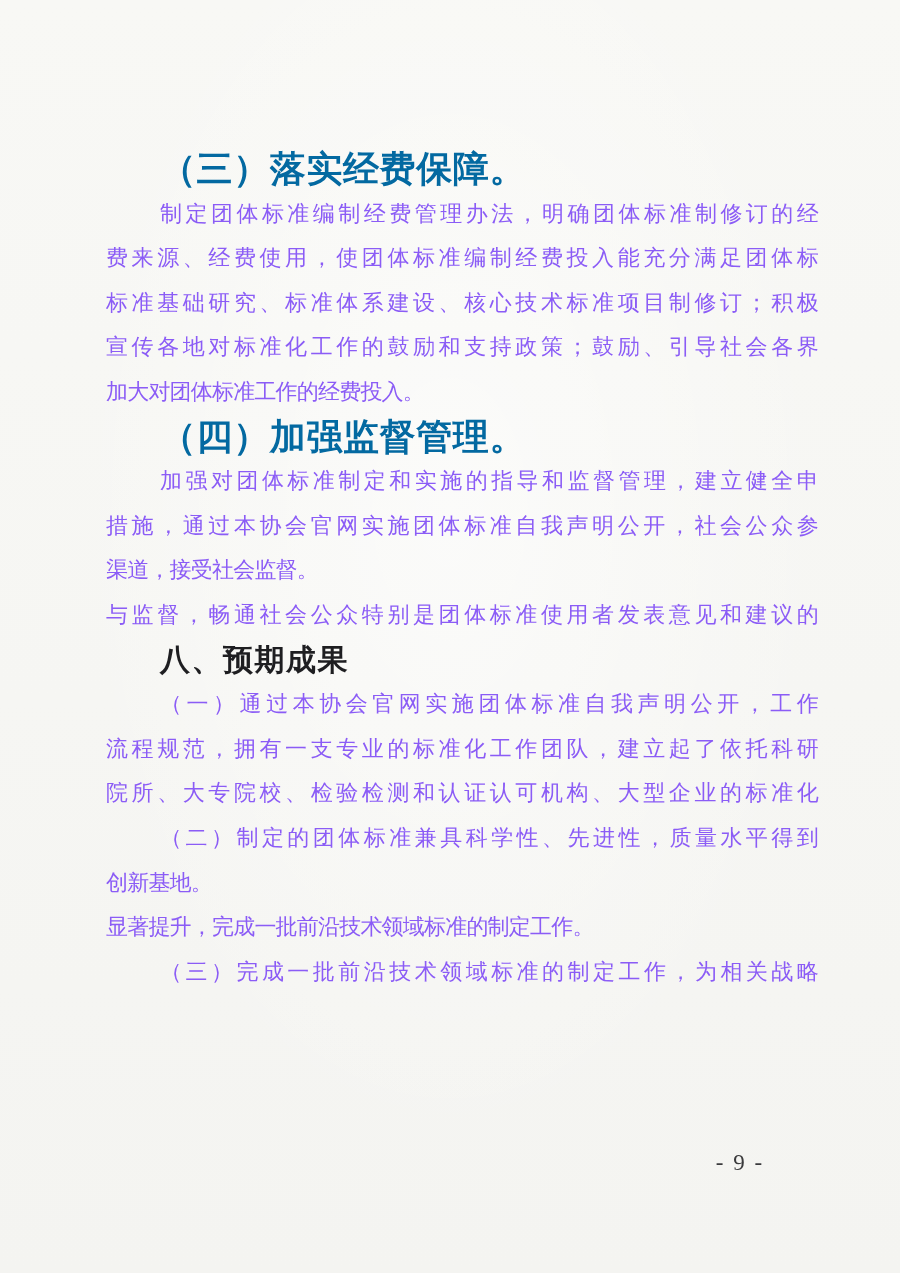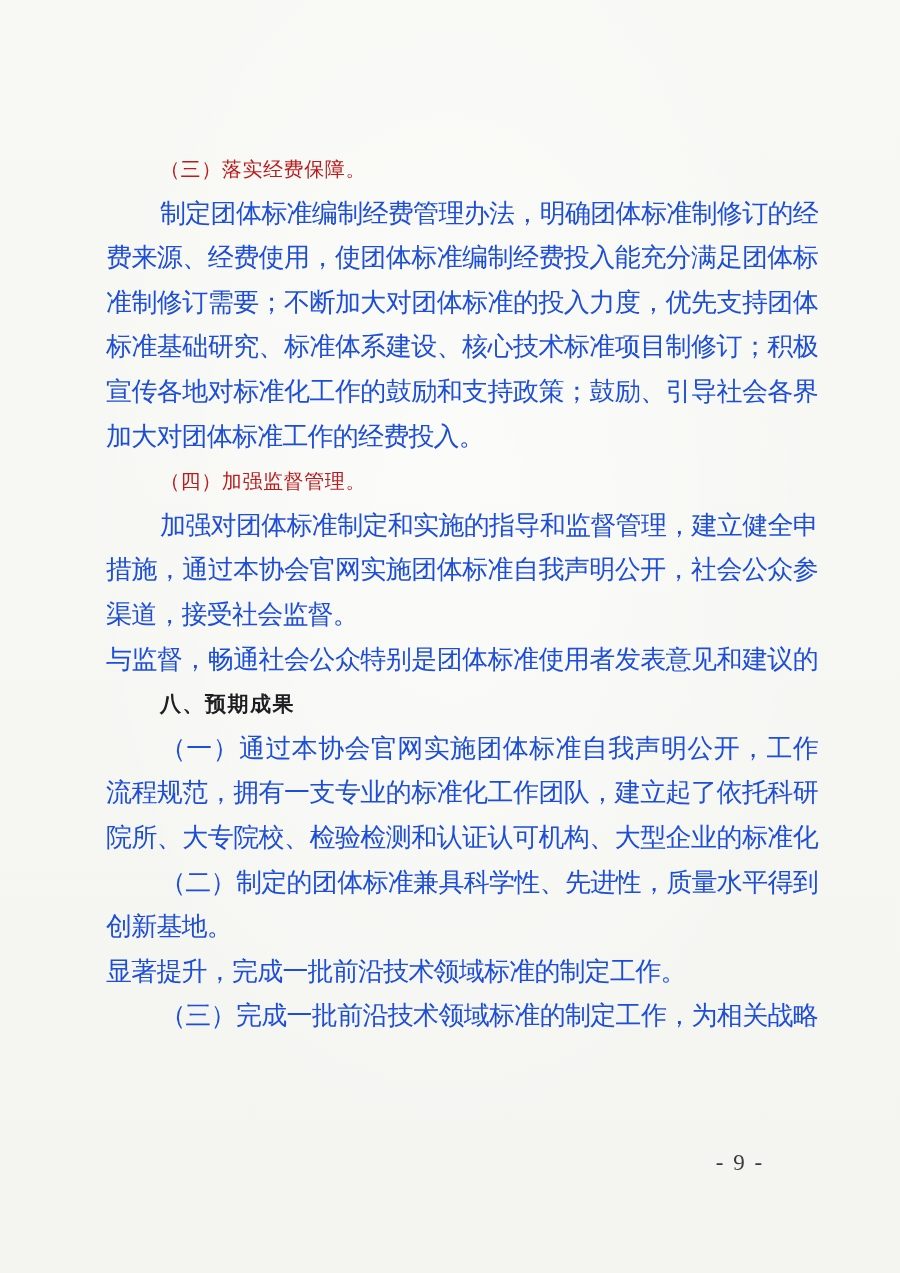--- a/index.html
+++ b/index.html
@@ -24,45 +24,45 @@
   }
   .text-column {
     position: absolute;
     left: 106px;
     top: 147px;
     width: 712px;
   }
   .line {
     height: 44.6px;
     line-height: 44.6px;
-    font-size: 26px;
+    font-size: 22px;
     letter-spacing: -0.8px;
-    color: #1d4ed8;
+    color: #8b5cf6;
     white-space: nowrap;
     text-rendering: optimizeLegibility;
   }
   .j {
     
     white-space: normal;
     text-align: justify;
     text-align-last: justify;
   }
   .ind {
     text-indent: 54px;
   }
   .h-kai {
-    font-weight: 400;
-    font-size: 20px;
+    font-weight: 700;
+    font-size: 36px;
     letter-spacing: 0.6px;
-    color: #b91c1c;
+    color: #0369a1;
   }
   .h-hei {
     font-family: "Liberation Sans", "DejaVu Sans", sans-serif;
     font-weight: 700;
-    font-size: 21px;
+    font-size: 30px;
     letter-spacing: 1.5px;
     color: #1e1e21;
   }
   .page-number {
     position: absolute;
     left: 698px;
     top: 1150px;
     width: 84px;
     text-align: center;
     font-size: 23px;
@@ -74,21 +74,20 @@
 </head>
 <body>
 
 <div class="page-surface"></div>
 
 <div class="text-column">
 
   <div class="line h-kai ind">（三）落实经费保障。</div>
   <div class="line j ind">制定团体标准编制经费管理办法，明确团体标准制修订的经</div>
   <div class="line j">费来源、经费使用，使团体标准编制经费投入能充分满足团体标</div>
-  <div class="line j">准制修订需要；不断加大对团体标准的投入力度，优先支持团体</div>
   <div class="line j">标准基础研究、标准体系建设、核心技术标准项目制修订；积极</div>
   <div class="line j">宣传各地对标准化工作的鼓励和支持政策；鼓励、引导社会各界</div>
   <div class="line">加大对团体标准工作的经费投入。</div>
 
   <div class="line h-kai ind">（四）加强监督管理。</div>
   <div class="line j ind">加强对团体标准制定和实施的指导和监督管理，建立健全申</div>
   <div class="line j">措施，通过本协会官网实施团体标准自我声明公开，社会公众参</div>
   <div class="line">渠道，接受社会监督。</div>
   <div class="line j">与监督，畅通社会公众特别是团体标准使用者发表意见和建议的</div>
 

